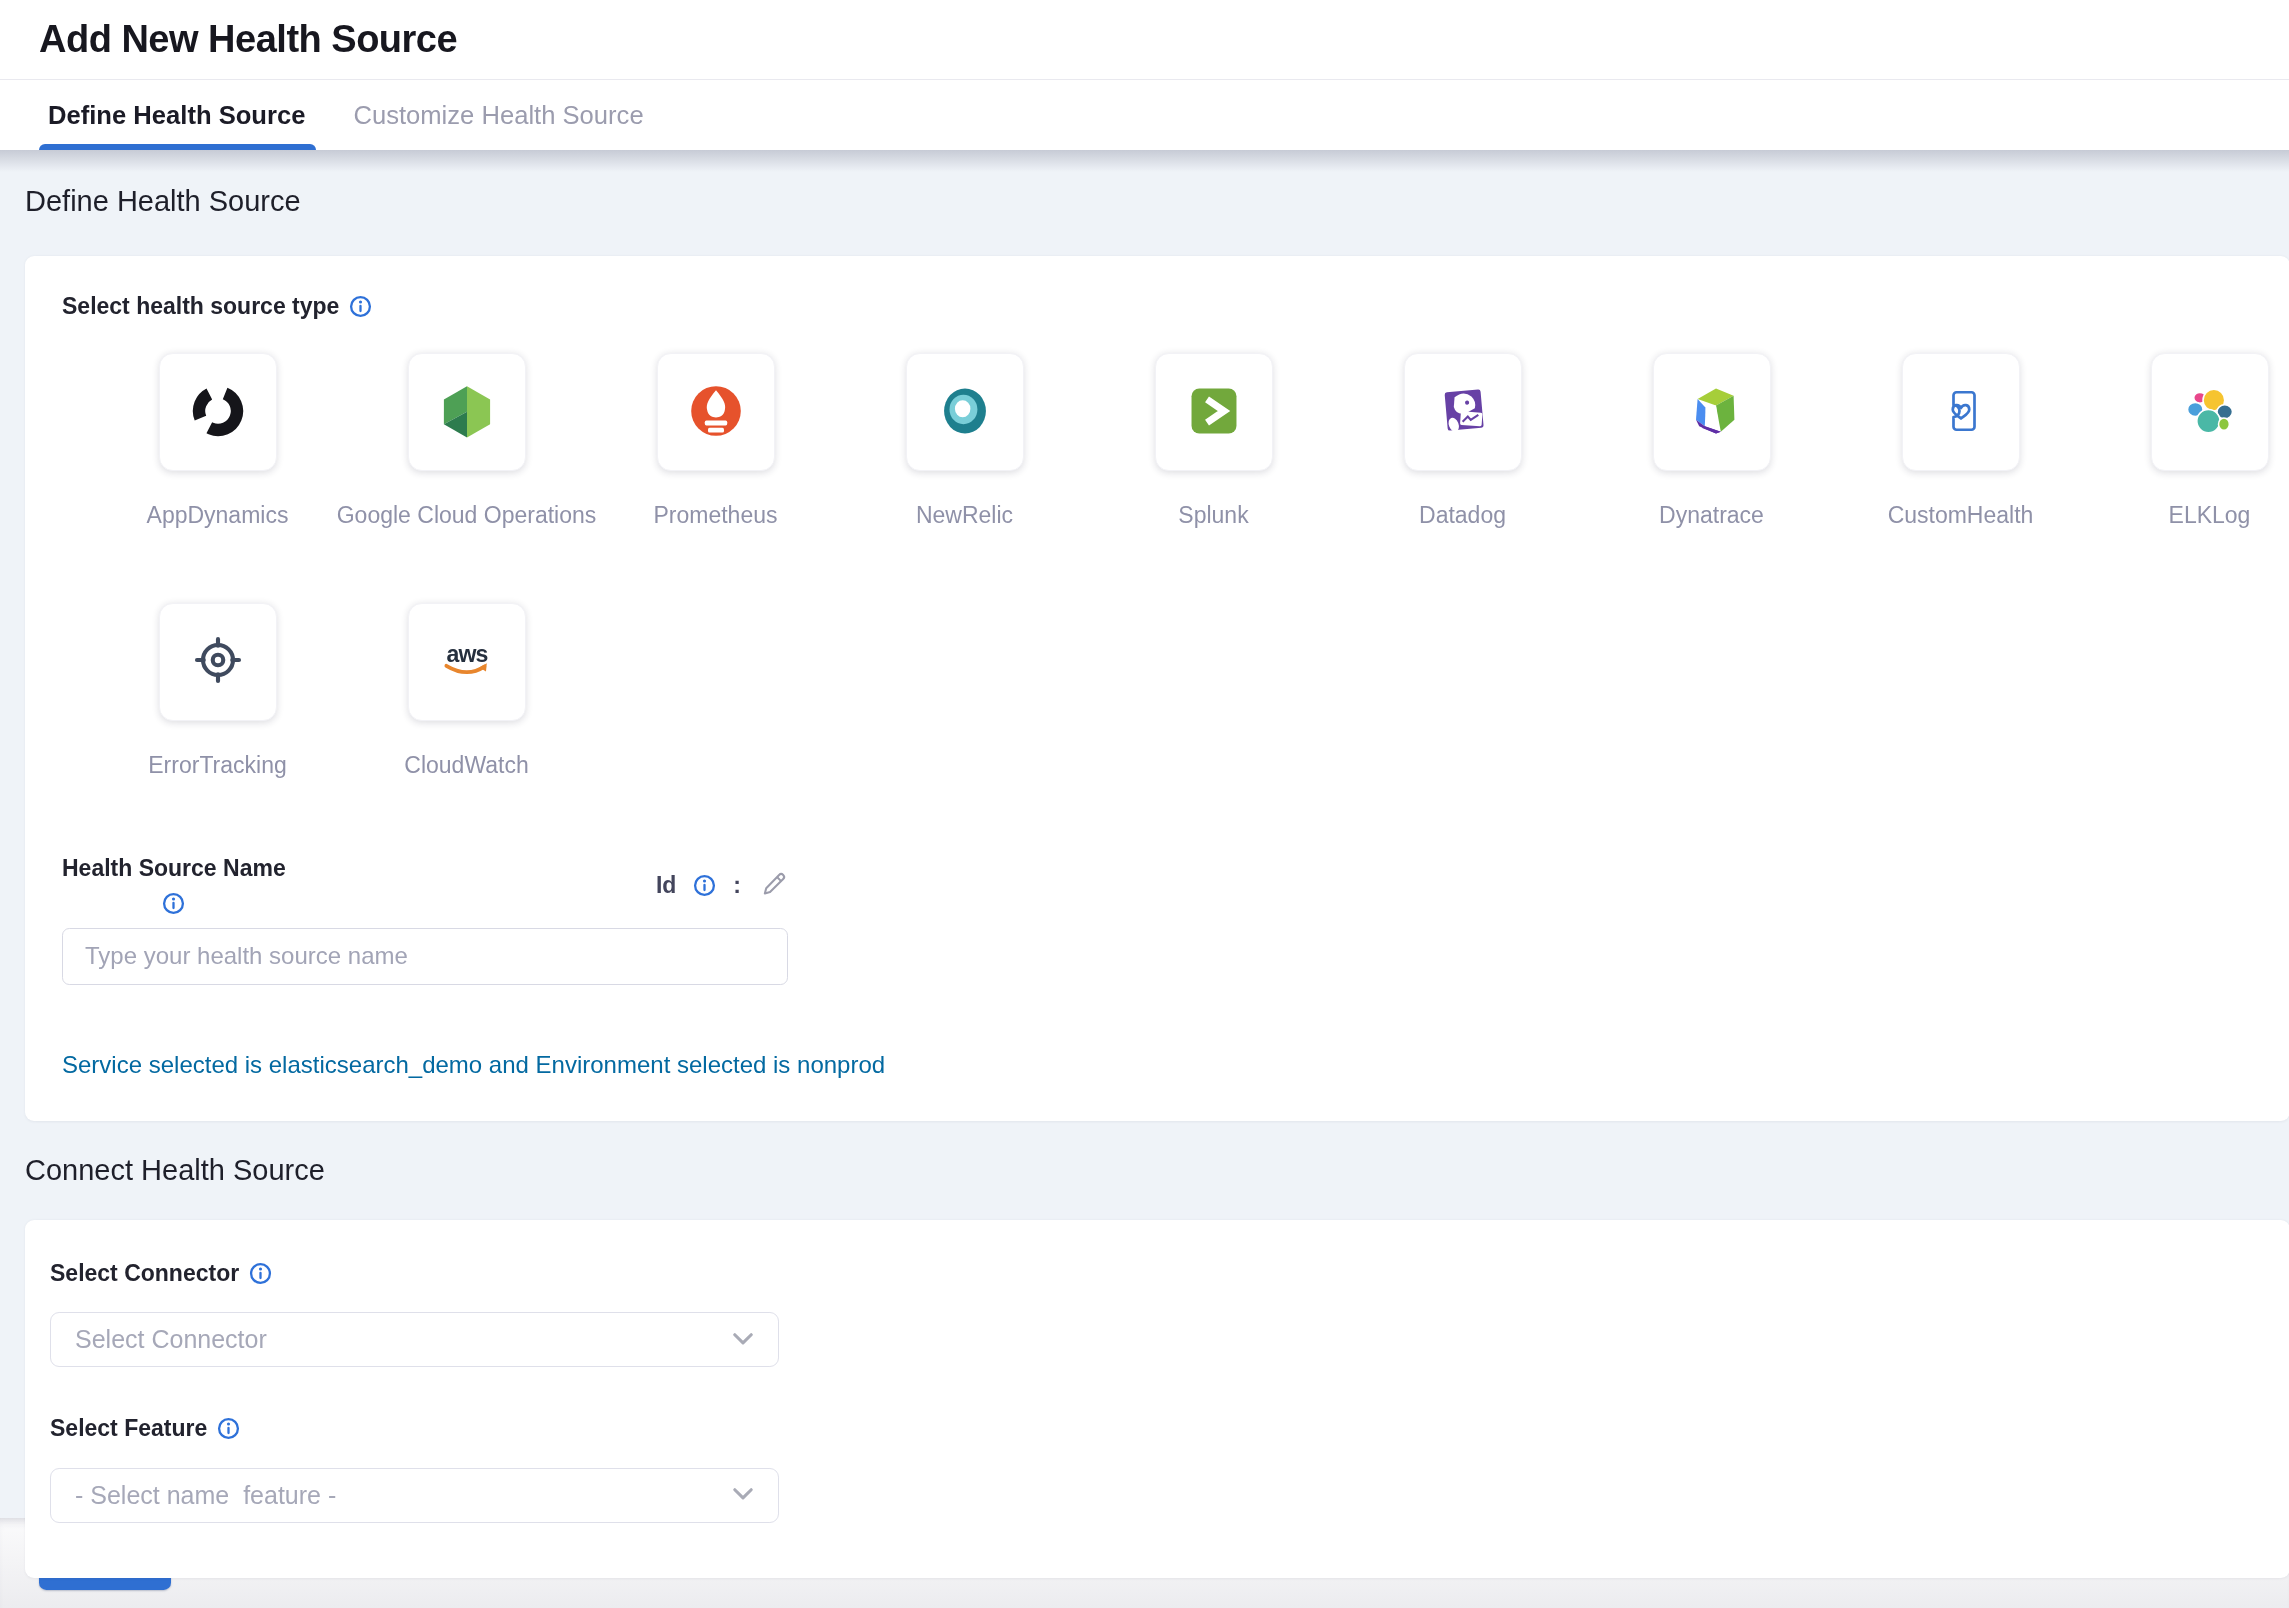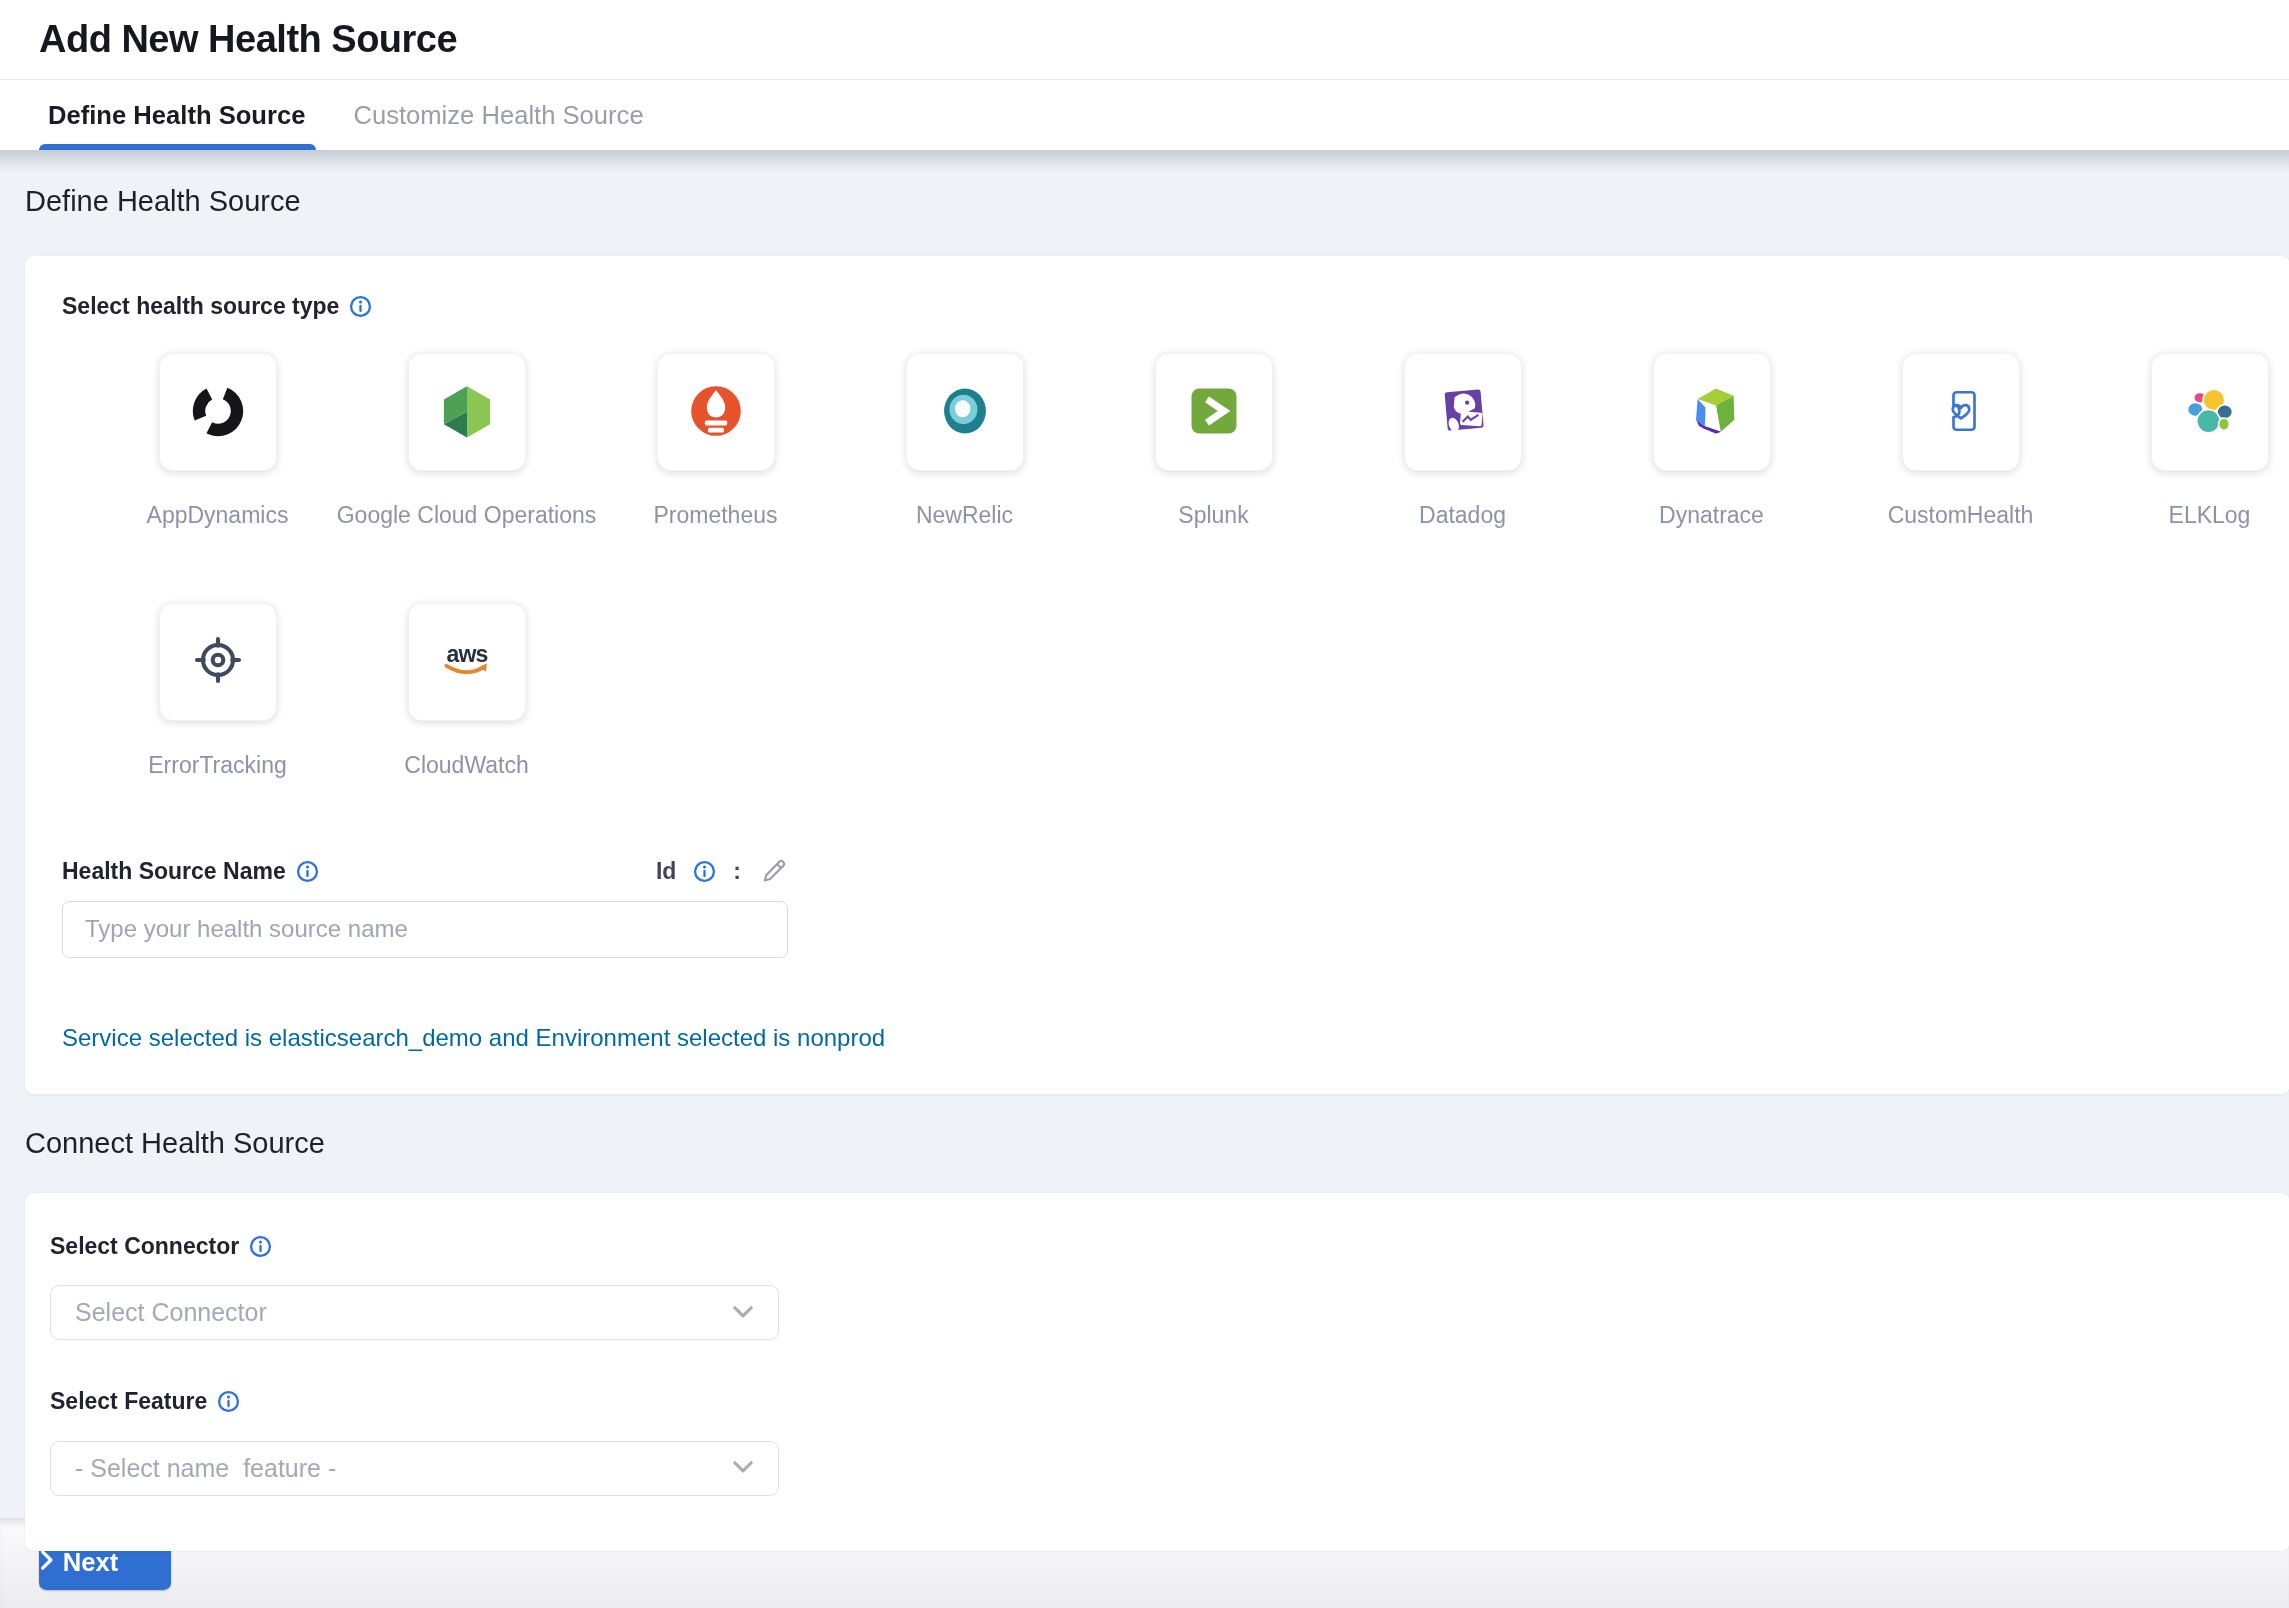--- a/index.html
+++ b/index.html
@@ -39,21 +39,21 @@
   .tile-row-1 { margin-top:33px; }
   .tile-row-2 { margin-top:74px; }
   .tile-item { width:249px; flex:none; display:flex; flex-direction:column; align-items:center; cursor:pointer; }
   .tile-box { width:118px; height:118px; background:#fff; border-radius:13.7px;
     box-shadow:0 1.8px 7.3px rgba(34,35,61,0.15); border:0.9px solid #f2f2f6;
     display:flex; align-items:center; justify-content:center; }
   .tile-label { margin-top:31px; font-size:23px; color:#8f91a8; line-height:26.5px; white-space:nowrap; }
 
   
   .name-row { width:729px; margin-top:77px; display:flex; align-items:center; justify-content:space-between; }
-  .name-left { display:flex; align-items:center; gap:10px; }
+  .name-left { display:flex; align-items:center; gap:10px;flex-direction:column; }
   .id-group { display:flex; align-items:center; gap:17px; }
   .id-label { font-size:23px; font-weight:600; color:#43455c; }
   .id-colon { font-size:23px; font-weight:600; color:#43455c; }
   .pencil-btn { width:33px; height:33px; display:flex; align-items:center; justify-content:center; cursor:pointer; }
   .text-input { margin-top:12.8px; width:726px; height:57px; border:1.4px solid #d8d9e4;
     border-radius:7.3px; font-size:24px; padding:12px 22px; color:#22232e; outline:none;
     font-family:"Liberation Sans", sans-serif; background:#fff; }
   .text-input::placeholder { color:#a2a4b6; }
   .service-note { margin-top:66px; font-size:24px; color:#0369a1; }
 

